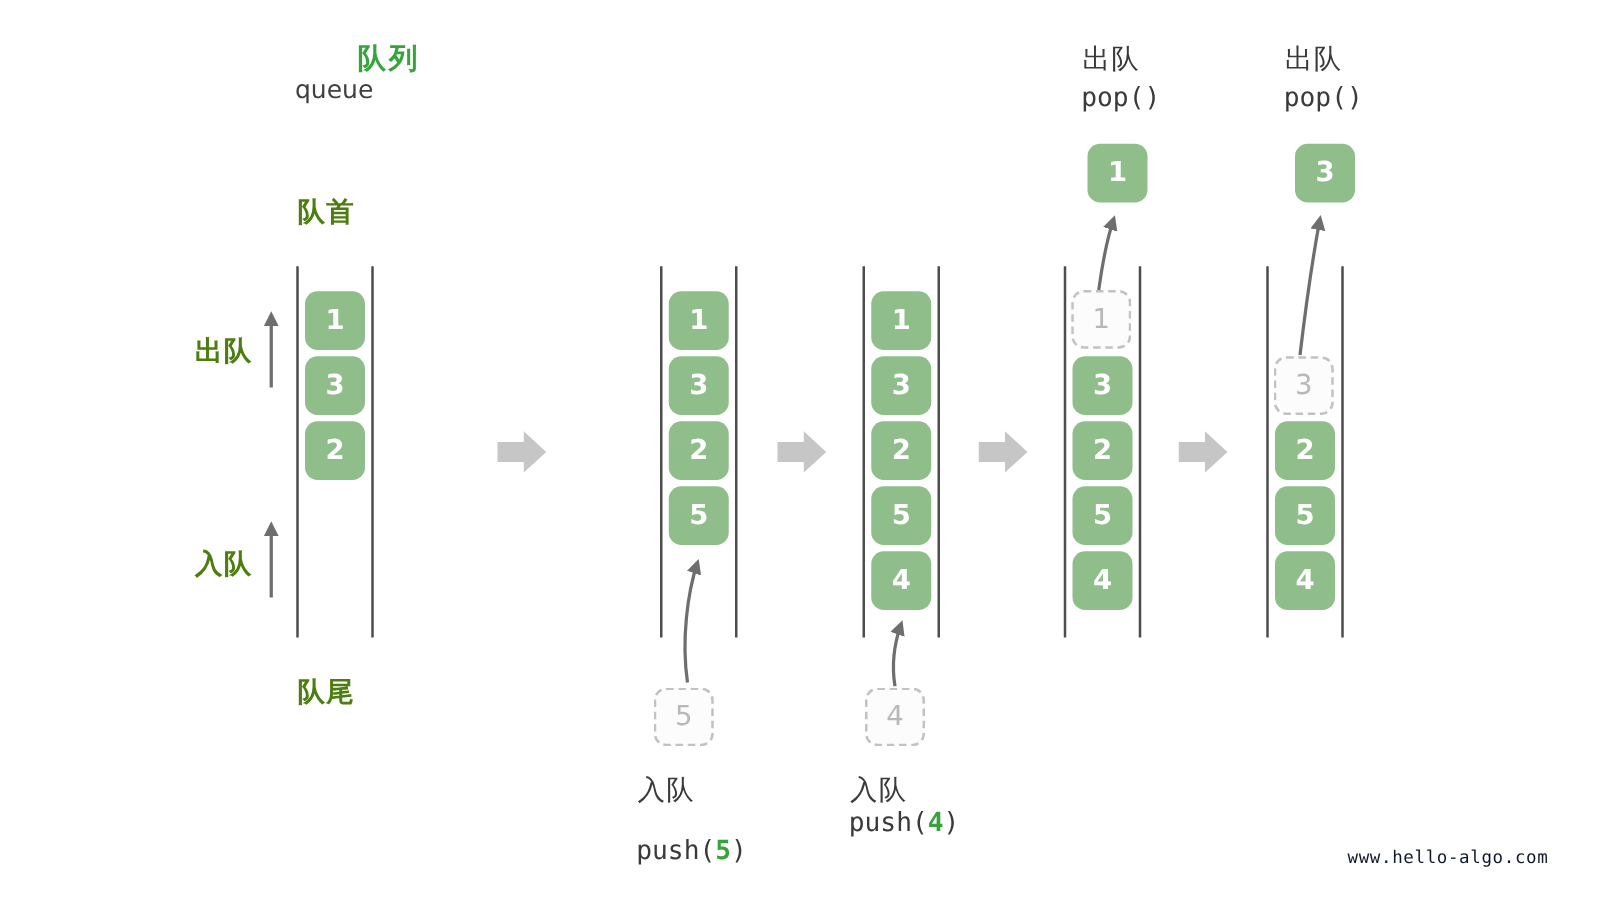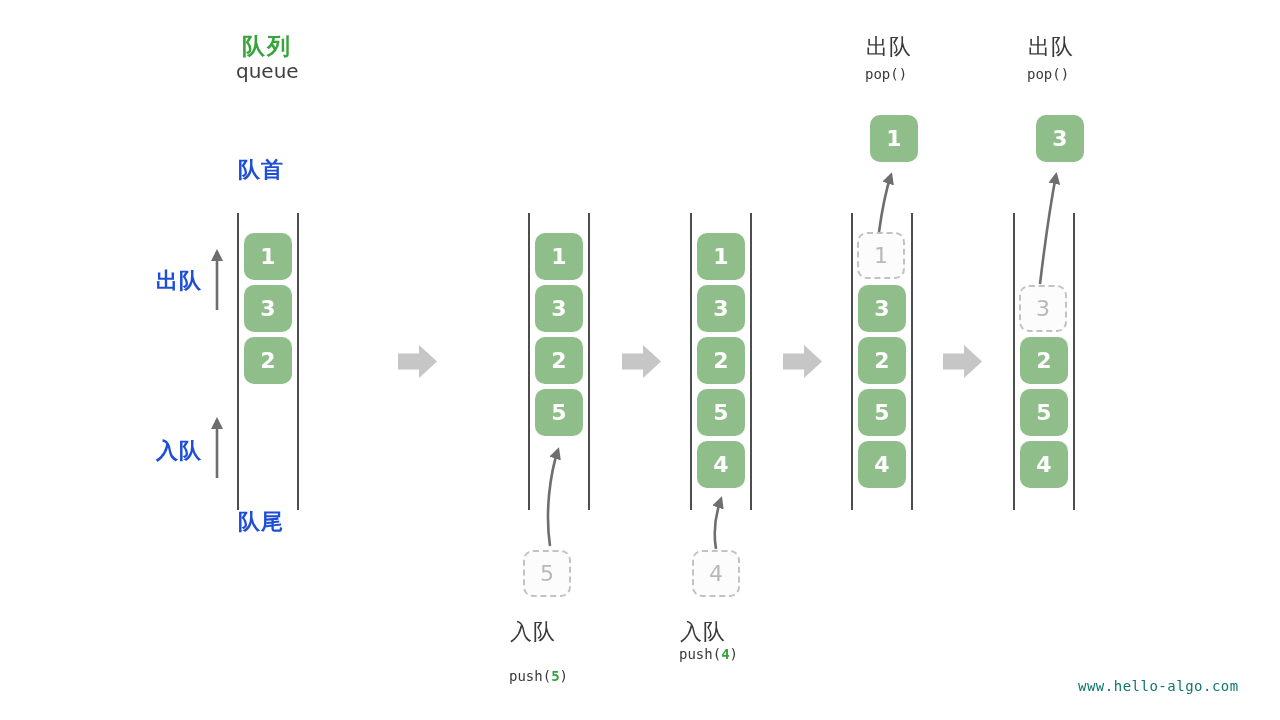--- a/index.html
+++ b/index.html
@@ -1,53 +1,53 @@
 <!DOCTYPE html>
 <html><head>
 <meta charset="utf-8">
 <style>
   html,body{margin:0;padding:0;background:#fff;}
   #canvas{
     position:relative;width:1280px;height:720px;background:#ffffff;overflow:hidden;
     font-family:"DejaVu Sans","Liberation Sans",sans-serif;color:#3a3a3a;
   }
   .abs{position:absolute;}
-  .title-cn{font-size:23px;font-weight:bold;color:#37a43b;letter-spacing:2px;}
+  .title-cn{font-size:23px;font-weight:bold;color:#37a43b;letter-spacing:2px;margin-left:44px;}
   .title-en{font-size:20px;color:#3f3f3f;}
-  .cjk-bold{font-size:22px;font-weight:bold;color:#1d4ed8;letter-spacing:1px;}
+  .cjk-bold{font-size:22px;font-weight:bold;color:#4d7c0f;letter-spacing:1px;}
   .cjk{font-size:22px;color:#3a3a3a;letter-spacing:1px;}
-  .mono{font-family:"DejaVu Sans Mono","Liberation Mono",monospace;font-size:14px;color:#3a3a3a;}
+  .mono{font-family:"DejaVu Sans Mono","Liberation Mono",monospace;font-size:21px;color:#3a3a3a;}
   .green-arg{color:#37a43b;font-weight:bold;}
   .rail{position:absolute;width:2px;top:213px;height:297px;background:#4d4d4d;z-index:1;}
   .cell{
     position:absolute;width:48px;height:47px;border-radius:10px;background:#8fbe8a;
     color:#ffffff;font-weight:bold;font-size:22px;
     display:flex;align-items:center;justify-content:center;z-index:2;
   }
   .ghost{
     position:absolute;width:44px;height:43px;border:2px dashed #c2c2c2;border-radius:10px;
     background:#fcfcfc;color:#b8b8b8;font-size:22px;
     display:flex;align-items:center;justify-content:center;z-index:2;
   }
   .watermark{
     font-family:"DejaVu Sans Mono","Liberation Mono",monospace;
-    font-size:14px;color:#0f766e;letter-spacing:0.5px;
+    font-size:14px;color:#0f172a;letter-spacing:0.5px;
   }
   svg.overlay{position:absolute;left:0;top:0;z-index:5;pointer-events:none;}
 </style>
 </head>
 <body>
 
 <div id="canvas">
 
   <div class="abs title-cn" style="left:242px;top:31px;">队列</div>
   <div class="abs title-en" style="left:236px;top:59px;">queue</div>
 
   <div class="abs cjk-bold" style="left:238px;top:155px;">队首</div>
-  <div class="abs cjk-bold" style="left:238px;top:507px;">队尾</div>
+  <div class="abs cjk-bold" style="left:238px;top:539px;">队尾</div>
 
   <div class="abs cjk-bold" style="left:156px;top:266px;">出队</div>
   <div class="abs cjk-bold" style="left:156px;top:436px;">入队</div>
 
   <div class="rail" style="left:237px;"></div>
   <div class="rail" style="left:297px;"></div>
   <div class="rail" style="left:528px;"></div>
   <div class="rail" style="left:588px;"></div>
   <div class="rail" style="left:690px;"></div>
   <div class="rail" style="left:750px;"></div>

